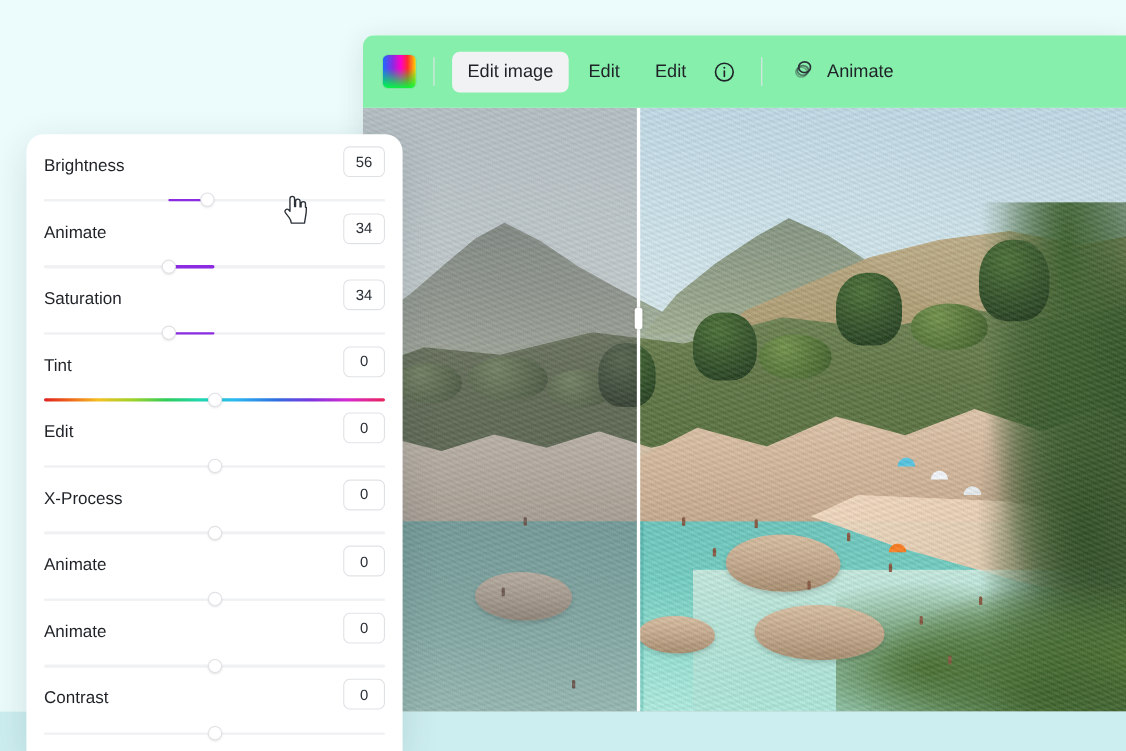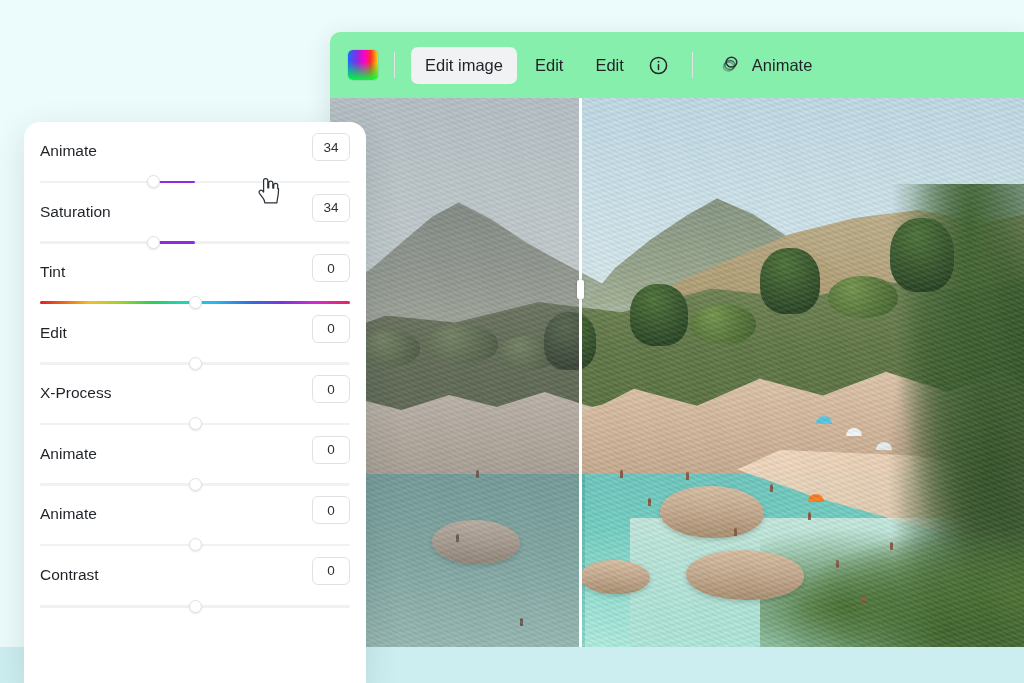--- a/index.html
+++ b/index.html
@@ -447,20 +447,29 @@
 
       <div class="divider"></div>
       <div class="divider-knob"></div>
     </div>
   </div>
 
   <div class="bottom-band" style="background: rgb(205, 238, 240);"></div>
 
   <div class="panel" id="panel">
       <div class="slider-row">
+        <div class="row-label">Brightness</div>
+        <div class="value-box">56</div>
+        <div class="track-wrap">
+          <div class="track"></div>
+          <div class="fill" style="left: 36.5%; width: 11.5%; background: rgb(139, 43, 226);"></div>
+          <div class="knob" style="left: 48%;"></div>
+        </div>
+      </div>
+      <div class="slider-row">
         <div class="row-label">Animate</div>
         <div class="value-box">34</div>
         <div class="track-wrap">
           <div class="track"></div>
           <div class="fill" style="left: 36.5%; width: 13.5%; background: rgb(139, 43, 226);"></div>
           <div class="knob" style="left: 36.5%;"></div>
         </div>
       </div>
       <div class="slider-row">
         <div class="row-label">Saturation</div>

